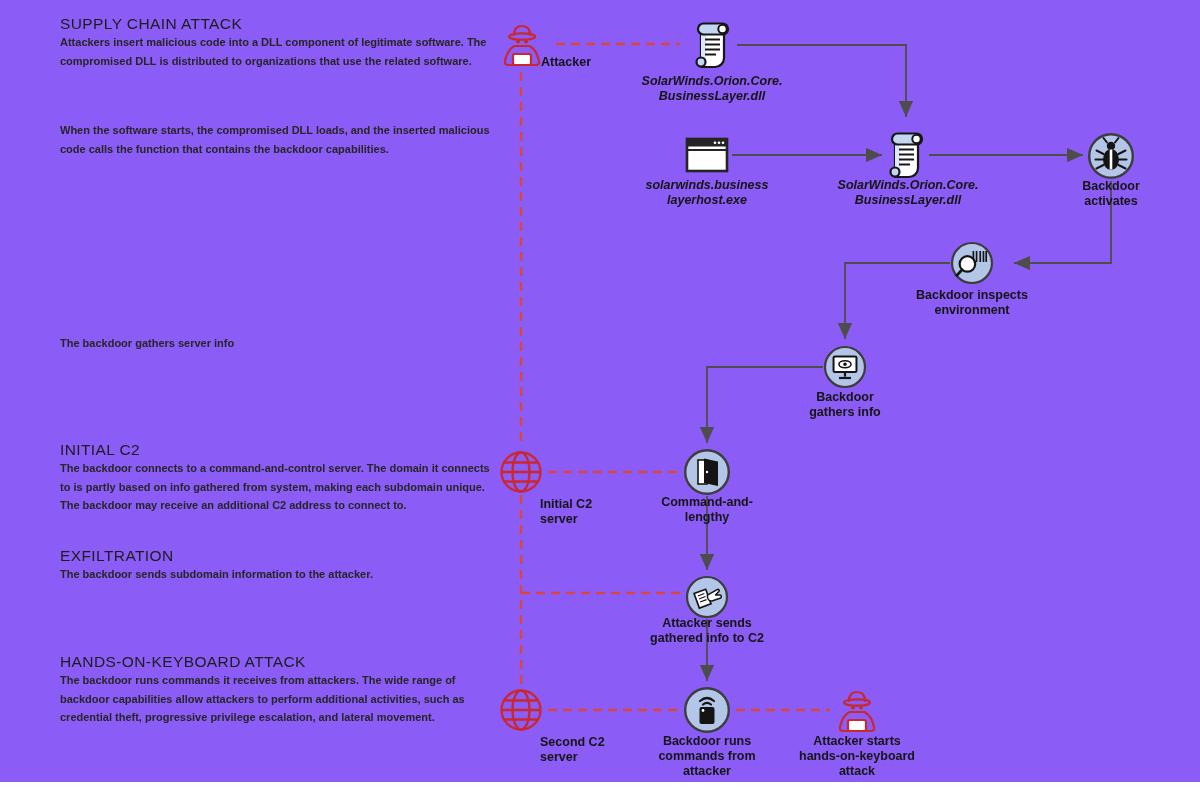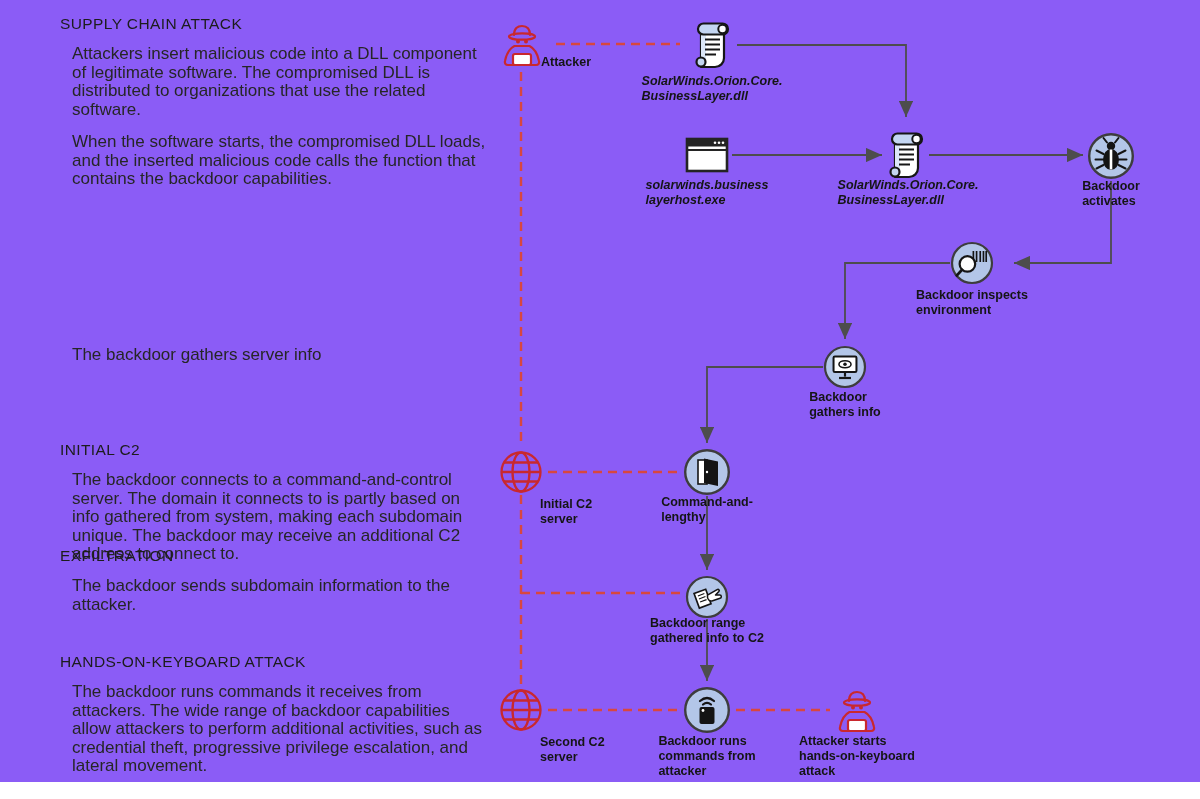--- a/index.html
+++ b/index.html
@@ -1,27 +1,27 @@
 <!DOCTYPE html>
 <html><head>
 <meta charset="utf-8">
 <style>
   html,body{margin:0;padding:0;background:#fff;}
   .canvas{position:relative;width:1200px;height:782px;background:#8b5cf6;overflow:hidden;
           font-family:"Liberation Sans",sans-serif;color:#1f1f1f;}
   
   .tb{position:absolute;left:60px;width:440px;}
   .tb h2{margin:0;font-size:15.5px;line-height:19px;font-weight:400;letter-spacing:.4px;color:#1c1c1c;}
-  .tb p{margin:12px;font-size:17px;line-height:18.6px;font-weight:400;color:#262626;}
+  .tb p{margin:0;font-size:11px;line-height:18.6px;font-weight:700;color:#262626;}
   .s1{top:14px}.s2{top:121px}.s3{top:228px}.s4{top:334px}.s5{top:440px}.s6{top:546px}.s7{top:652px}
   
   .connectors{position:absolute;left:0;top:0;width:1200px;height:799px;}
   .icon{position:absolute;}
   .dlabel{position:absolute;font-size:12.5px;line-height:15px;font-weight:700;color:#151515;
-          white-space:pre-line;transform:translateX(-50%);}
+          text-align:center;white-space:pre-line;transform:translateX(-50%);}
   .dlabel.it{font-style:italic;}
   .dlabel.left{transform:none;text-align:left;}
 </style>
 </head>
 <body>
 
 <div class="canvas">
 
   <section class="tb s1">
     <h2>SUPPLY CHAIN ATTACK</h2>
@@ -190,21 +190,21 @@
   <div class="icon" style="left:685px;top:575px">
     <svg width="44" height="44" viewBox="0 0 48 48">
       <circle cx="24" cy="24" r="21.8" fill="#b3c6e8" stroke="#3d3d3d" stroke-width="2.4"></circle>
       <g transform="rotate(-20 20 26)">
         <rect x="12.5" y="17" width="13.5" height="17" fill="#fff" stroke="#141414" stroke-width="1.8"></rect>
         <path d="M15.5 21 h7.5 M15.5 24.5 h7.5 M15.5 28 h7.5" stroke="#141414" stroke-width="1.2"></path>
       </g>
       <path d="M24.5 22 l10.5 -6 c1.6 -0.9 3 0.6 1.9 2 l-3.6 3.8 h4.7 c2.1 0 2.1 3 0.2 3.6 l-8 2.6 c-3.2 1 -6.3 -1 -5.7 -6z" fill="#fff" stroke="#141414" stroke-width="1.7" stroke-linejoin="round"></path>
     </svg>
   </div>
-  <div class="dlabel" style="left:707px;top:616px">Backdoor range
+  <div class="dlabel" style="left:707px;top:616px">Attacker sends
 gathered info to C2</div>
 
   <div class="icon" style="left:683px;top:686px">
     <svg width="48" height="48" viewBox="0 0 48 48">
       <circle cx="24" cy="24" r="21.8" fill="#b3c6e8" stroke="#3d3d3d" stroke-width="2.4"></circle>
       <path d="M17 15 q7 -6 14 0" fill="none" stroke="#141414" stroke-width="2.2" stroke-linecap="round"></path>
       <path d="M20 18.5 q4 -3.4 8 0" fill="none" stroke="#141414" stroke-width="2.2" stroke-linecap="round"></path>
       <rect x="16.5" y="21" width="15" height="17" rx="2" fill="#141414"></rect>
       <circle cx="20" cy="24.5" r="1.4" fill="#fff"></circle>
     </svg>

